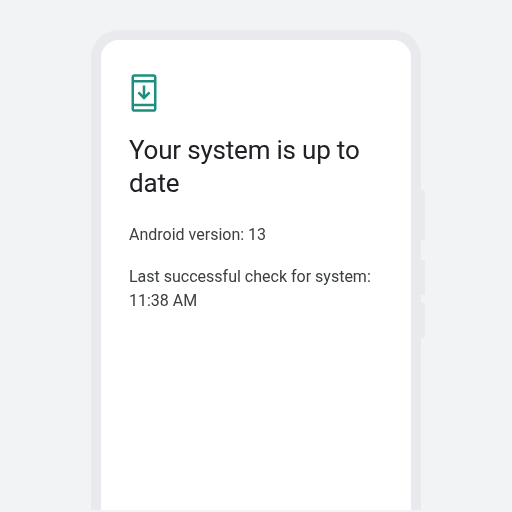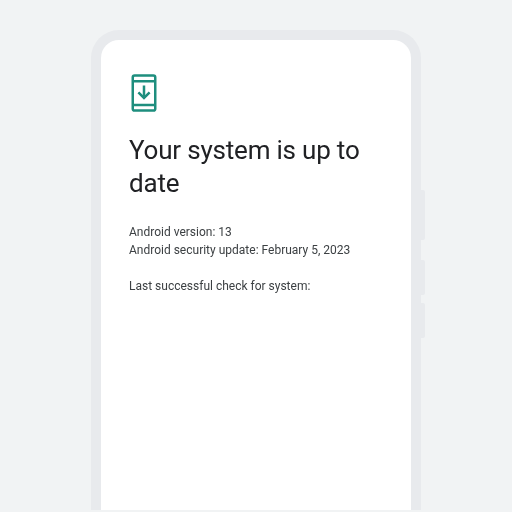--- a/index.html
+++ b/index.html
@@ -54,21 +54,21 @@
     .title {
       font-size: 26px;
       font-weight: 400;
       color: #202124;
       line-height: 1.25;
       margin-bottom: 24px;
       letter-spacing: -0.2px;
       margin-top: 9px;
     }
     .info-block {
-      font-size: 12px;
+      font-size: 16px;
       color: #3c4043;
       line-height: 1.5;
       margin-bottom: 18px;
     }
   </style>
 </head>
 <body>
 
 <div class="phone-frame">
   <div class="phone-buttons">
@@ -82,19 +82,19 @@
         <rect x="3" y="1" width="18" height="28" rx="1.5" fill="none"></rect>
         <line x1="3" y1="5.5" x2="21" y2="5.5"></line>
         <line x1="3" y1="24.5" x2="21" y2="24.5"></line>
         <line x1="12" y1="9" x2="12" y2="19"></line>
         <polyline points="7.5,14.5 12,19 16.5,14.5" fill="none"></polyline>
       </svg>
     </div>
     <h1 class="title">Your system is up to date</h1>
     <div class="info-block">
       <div>Android version: 13</div>
-      <div>Android security update: February 5, 2023</div>
     </div>
     <div class="info-block">
       <div>Last successful check for system:</div>
+      <div>11:38 AM</div>
     </div>
   </div>
 </div>
 
 </body></html>

